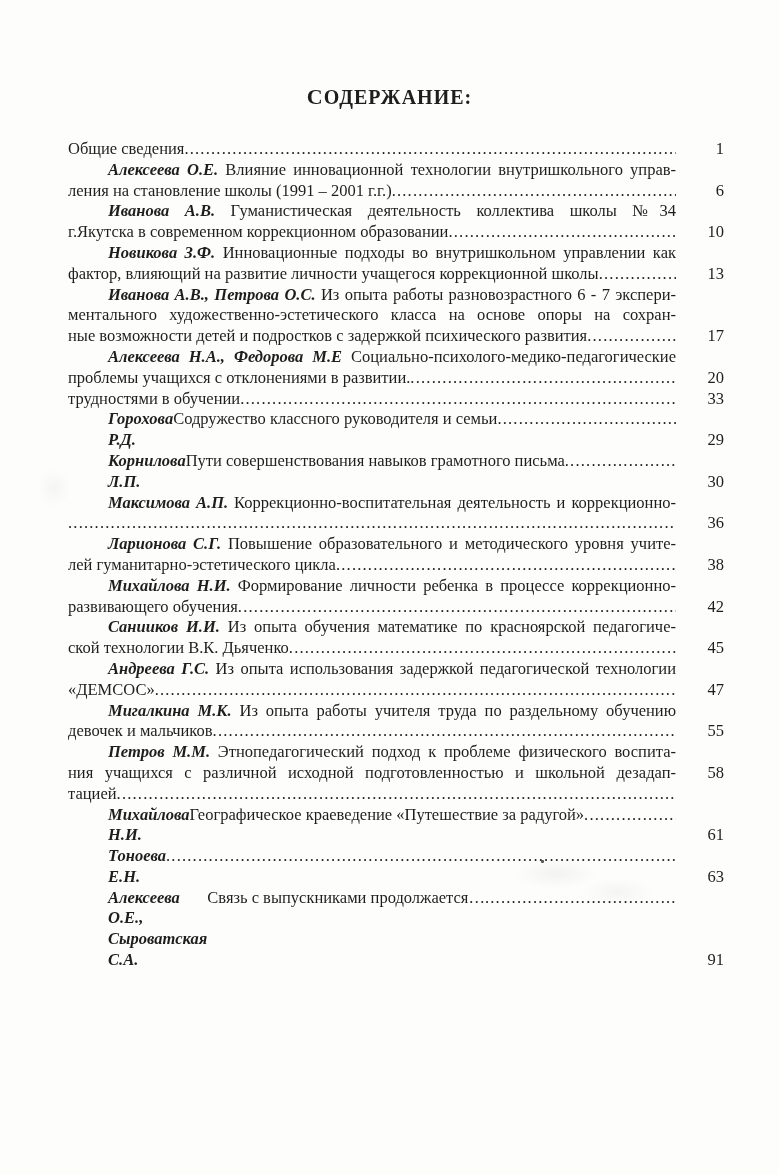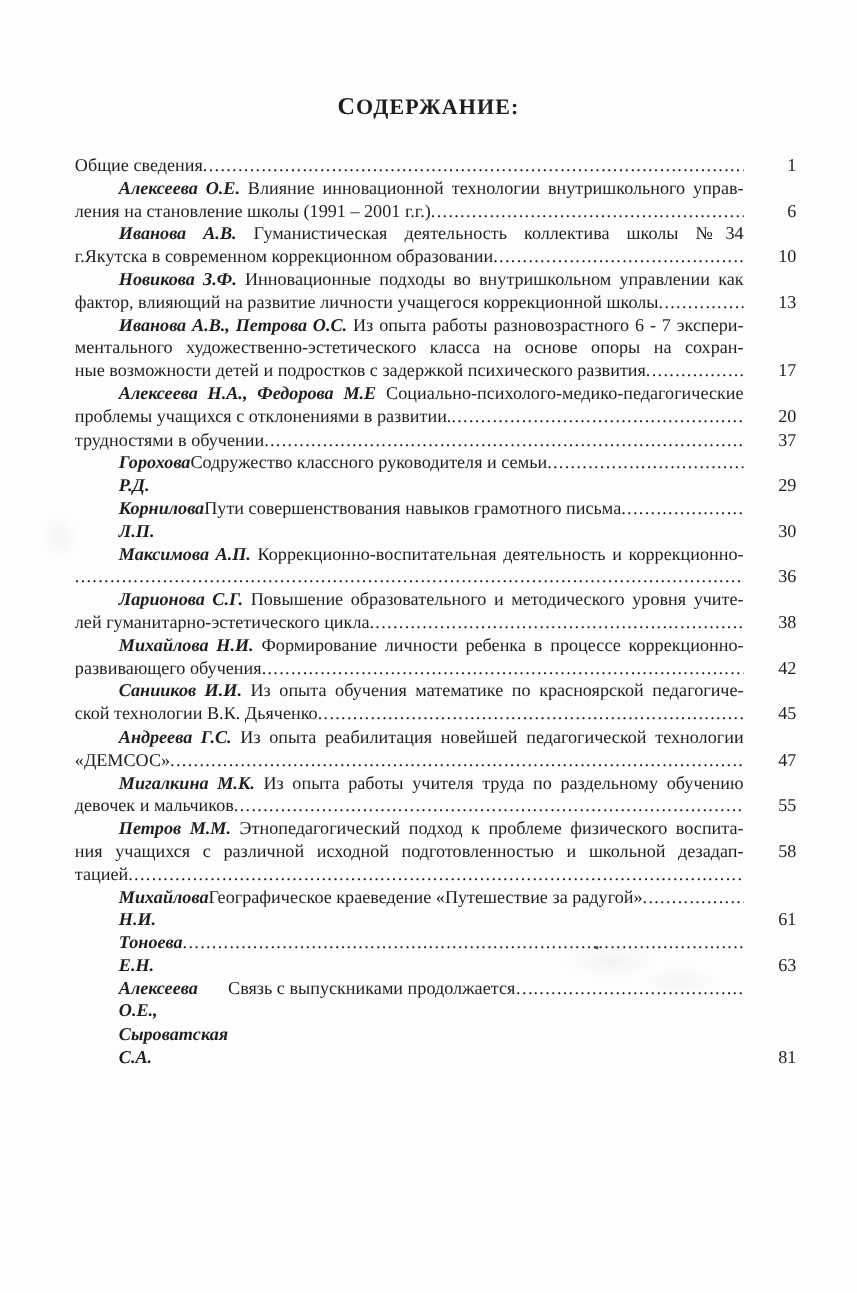--- a/index.html
+++ b/index.html
@@ -161,21 +161,21 @@
           <span class="t">проблемы учащихся с отклонениями в развитии.</span>
           <span class="leader"></span>
         </div>
         <div class="pagecol">20</div>
       </div>
       <div class="line">
         <div class="ltext cont fill">
           <span class="t">трудностями в обучении</span>
           <span class="leader"></span>
         </div>
-        <div class="pagecol">37</div>
+        <div class="pagecol">33</div>
       </div>
       <div class="line">
         <div class="ltext first fill">
           <b class="author">Горохова Р.Д.</b>
           <span class="t"> Содружество классного руководителя и семьи</span>
           <span class="leader"></span>
         </div>
         <div class="pagecol">29</div>
       </div>
       <div class="line">
@@ -223,21 +223,21 @@
         <div class="pagecol"></div>
       </div>
       <div class="line">
         <div class="ltext cont fill">
           <span class="t">ской технологии В.К. Дьяченко</span>
           <span class="leader"></span>
         </div>
         <div class="pagecol">45</div>
       </div>
       <div class="line">
-        <div class="ltext first justify"><b class="author">Андреева Г.С.</b><span class="t"> Из опыта реабилитация новейшей педагогической технологии</span></div>
+        <div class="ltext first justify"><b class="author">Андреева Г.С.</b><span class="t"> Из опыта использования задержкой педагогической технологии</span></div>
         <div class="pagecol"></div>
       </div>
       <div class="line">
         <div class="ltext cont fill">
           <span class="t">«ДЕМСОС»</span>
           <span class="leader"></span>
         </div>
         <div class="pagecol">47</div>
       </div>
       <div class="line">
@@ -280,19 +280,19 @@
           <span class="leader"></span>
         </div>
         <div class="pagecol">63</div>
       </div>
       <div class="line">
         <div class="ltext first fill">
           <b class="author">Алексеева О.Е., Сыроватская С.А.</b>
           <span class="t"> Связь с выпускниками продолжается…</span>
           <span class="leader"></span>
         </div>
-        <div class="pagecol">81</div>
+        <div class="pagecol">91</div>
       </div>
     </div>
   <div class="smudge smudge-bottom"></div>
   <div class="smudge speck"></div>
   <div class="smudge smudge-left"></div>
 </div>
 
 </body></html>

